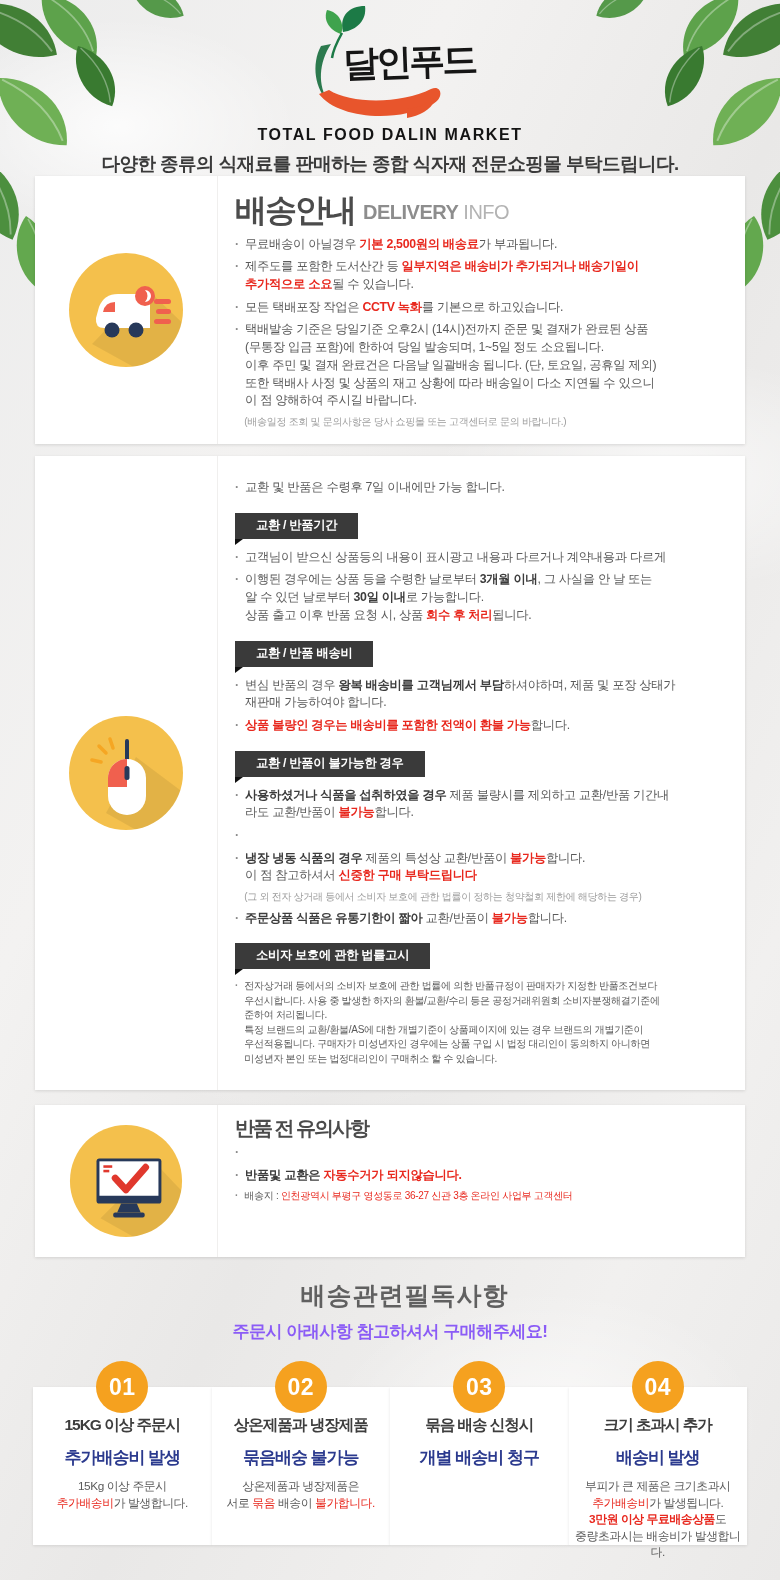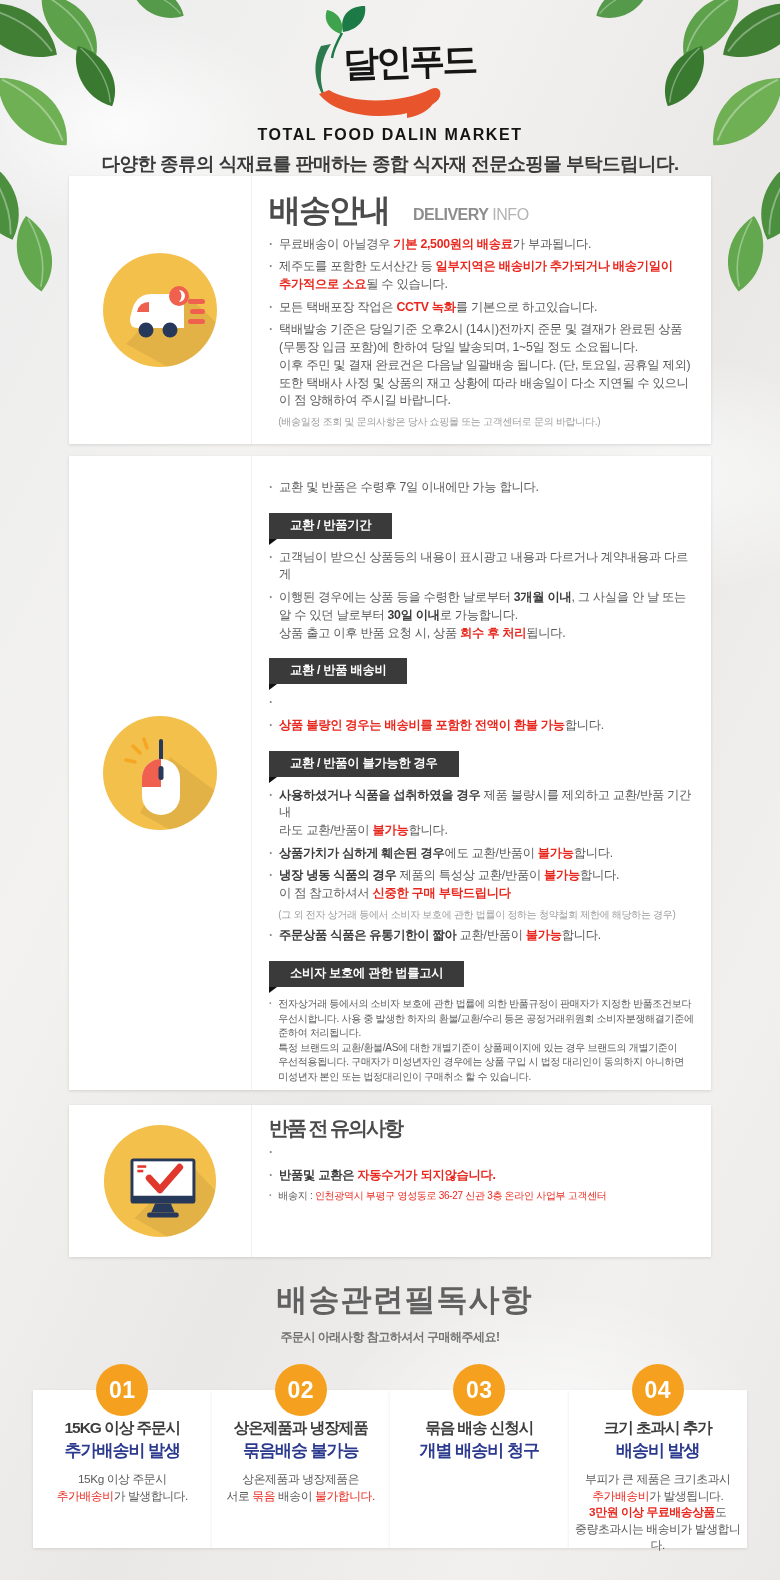--- a/index.html
+++ b/index.html
@@ -22,32 +22,32 @@
   .logo-wrap{ position:relative; width:210px; height:116px; margin:0 auto; }
   .logo-svg{ position:absolute; left:0; top:0; }
   .logo-kr{
     position:absolute; left:58px; top:32px; font-size:36px; font-weight:900;
     color:#161616; letter-spacing:-3px; transform:rotate(-2deg); white-space:nowrap;
   }
   .logo-en{ font-size:16px; font-weight:700; color:#141414; letter-spacing:1.6px; margin-top:4px; }
   .tagline{ font-size:18.5px; font-weight:800; color:#3a3a3a; margin-top:7px; letter-spacing:-0.5px; }
 
   .card{
-    position:relative; z-index:2; width:642px; margin:0 auto 12px; background:#fff;
+    position:relative; z-index:2; width:710px; margin:0 auto 12px; background:#fff;
     box-shadow:0 1px 3px rgba(0,0,0,.12); display:flex; overflow:hidden;
   }
   .card.c1{ height:268px; }
   .card.c2{ height:634px; }
   .card.c3{ height:152px; margin-top:15px; }
   .icon-col{ width:183px; min-width:183px; border-right:1px solid #f0efee; display:flex; align-items:center; justify-content:center; }
   .content-col{ flex:1; padding:18px 16px 14px 17px; }
 
   .title-row{ display:flex; align-items:flex-end; margin-bottom:8px; }
   .card-title{ font-size:32px; font-weight:800; color:#4b4b4b; letter-spacing:-2px; line-height:1.05; }
-  .card-sub{ font-size:16px; font-weight:700; color:#8d8d8d; margin-left:24px; padding-bottom:4px; letter-spacing:-0.5px; }
+  .card-sub{ font-size:20px; font-weight:700; color:#8d8d8d; margin-left:8px; padding-bottom:4px; letter-spacing:-0.5px; }
   .card-sub .lt{ color:#b3b3b3; font-weight:400; }
 
   .bullet{ display:flex; margin:5px 0; font-size:12.3px; line-height:1.44; }
   .bullet .dot{ color:#8a8a8a; margin-right:6px; font-weight:700; flex:0 0 auto; }
   .bullet .dot.hide{ visibility:hidden; }
   .btext{ white-space:pre-line; letter-spacing:-0.3px; }
   .bullet.small{ font-size:10px; line-height:1.45; }
 
   .sg-n{ color:#5a5a5a; }
   .sg-b{ color:#3c3c3c; font-weight:700; }
@@ -58,34 +58,34 @@
   .badge{
     display:inline-block; background:#3a3a3a; color:#fff; font-weight:700; font-size:12.3px;
     padding:4px 21px 5px; margin:11px 0 5px; position:relative; letter-spacing:-0.3px;
   }
   .badge::after{
     content:''; position:absolute; left:0; bottom:-6px; width:0; height:0;
     border-top:6px solid #101010; border-right:8px solid transparent;
   }
 
   .footer-sec{ position:relative; z-index:2; text-align:center; margin-top:22px; }
-  .footer-title{ font-size:31px; font-weight:800; color:#606060; letter-spacing:1px;padding-left:29px; }
-  .footer-sub{ font-size:12px; font-weight:700; color:#737373; margin-top:8px; letter-spacing:-0.5px; }
+  .footer-title{ font-size:25px; font-weight:800; color:#606060; letter-spacing:1px;padding-left:29px; }
+  .footer-sub{ font-size:17px; font-weight:700; color:#8b5cf6; margin-top:8px; letter-spacing:-0.5px; }
   .boxes{ display:flex; justify-content:space-between; padding:0 33px; margin-top:44px; }
   .fbox{
     position:relative; width:184px; height:158px; background:#fff;
     box-shadow:0 1px 3px rgba(0,0,0,.1); padding:28px 4px 8px; text-align:center;
   }
   .fnum{
     position:absolute; top:-26px; left:50%; transform:translateX(-50%);
     width:52px; height:52px; border-radius:50%; background:#f5a11f; color:#fff;
     font-weight:800; font-size:23px; display:flex; align-items:center; justify-content:center; letter-spacing:0.5px;
   }
   .ft1{ font-size:15.5px; font-weight:800; color:#3d3d3d; letter-spacing:-1px; }
-  .ft2{ font-size:17px; font-weight:800; color:#2b3a8e; letter-spacing:-1px; margin-top:0; }
+  .ft2{ font-size:17px; font-weight:800; color:#2b3a8e; letter-spacing:-1px; margin-top:10px; }
   .fbody{ margin-top:9px; font-size:11.8px; line-height:1.4; letter-spacing:-0.4px; }
   .fbody .line{ display:block; }
 </style>
 </head>
 <body>
 
 <svg class="leaves left" width="300" height="345" viewBox="0 0 300 345">
   <defs>
     <g id="leafL">
       <path d="M0 0 C26 -30 70 -34 96 -6 C68 26 22 22 0 0 Z"></path>
@@ -223,34 +223,35 @@
           </div>
           <div class="bullet">
             <span class="dot">·</span>
             <span class="btext"><span class="sg-n">이행된 경우에는 상품 등을 수령한 날로부터 </span><span class="sg-b">3개월 이내</span><span class="sg-n">, 그 사실을 안 날 또는
 알 수 있던 날로부터 </span><span class="sg-b">30일 이내</span><span class="sg-n">로 가능합니다.
 상품 출고 이후 반품 요청 시, 상품 </span><span class="sg-rb">회수 후 처리</span><span class="sg-n">됩니다.</span></span>
           </div>
         </div><div class="badge">교환 / 반품 배송비</div><div>
           <div class="bullet">
             <span class="dot">·</span>
+            <span class="btext"><span class="sg-n">변심 반품의 경우 </span><span class="sg-b">왕복 배송비를 고객님께서 부담</span><span class="sg-n">하셔야하며, 제품 및 포장 상태가
+재판매 가능하여야 합니다.</span></span>
           </div>
           <div class="bullet">
             <span class="dot">·</span>
             <span class="btext"><span class="sg-rb">상품 불량인 경우는 배송비를 포함한 전액이 환불 가능</span><span class="sg-n">합니다.</span></span>
           </div>
         </div><div class="badge">교환 / 반품이 불가능한 경우</div><div>
           <div class="bullet">
             <span class="dot">·</span>
             <span class="btext"><span class="sg-b">사용하셨거나 식품을 섭취하였을 경우 </span><span class="sg-n">제품 불량시를 제외하고 교환/반품 기간내
 라도 교환/반품이 </span><span class="sg-rb">불가능</span><span class="sg-n">합니다.</span></span>
           </div>
           <div class="bullet">
             <span class="dot">·</span>
-            <span class="btext"><span class="sg-b">상품가치가 심하게 훼손된 경우</span><span class="sg-n">에도 교환/반품이 </span><span class="sg-rb">불가능</span><span class="sg-n">합니다.</span></span>
           </div>
           <div class="bullet">
             <span class="dot">·</span>
             <span class="btext"><span class="sg-b">냉장 냉동 식품의 경우 </span><span class="sg-n">제품의 특성상 교환/반품이 </span><span class="sg-rb">불가능</span><span class="sg-n">합니다.
 이 점 참고하셔서 </span><span class="sg-rb">신중한 구매 부탁드립니다</span></span>
           </div>
           <div class="bullet small">
             <span class="dot hide">·</span>
             <span class="btext"><span class="sg-g">(그 외 전자 상거래 등에서 소비자 보호에 관한 법률이 정하는 청약철회 제한에 해당하는 경우)</span></span>
           </div>

